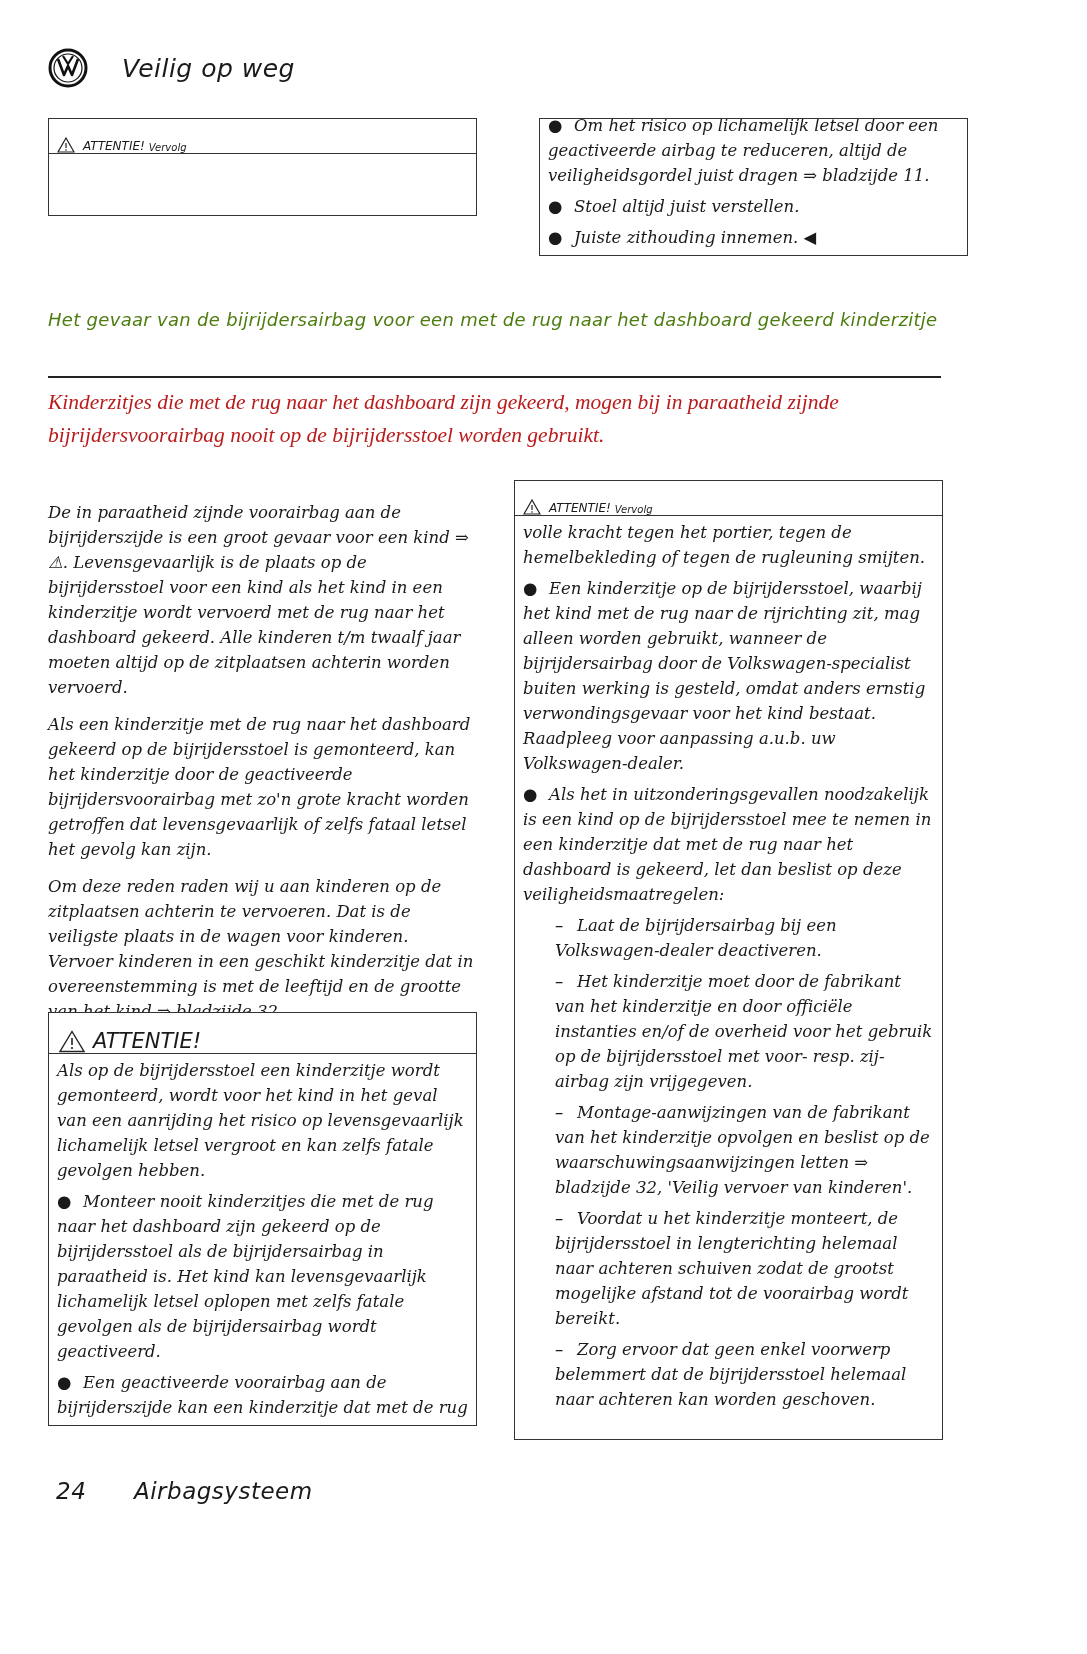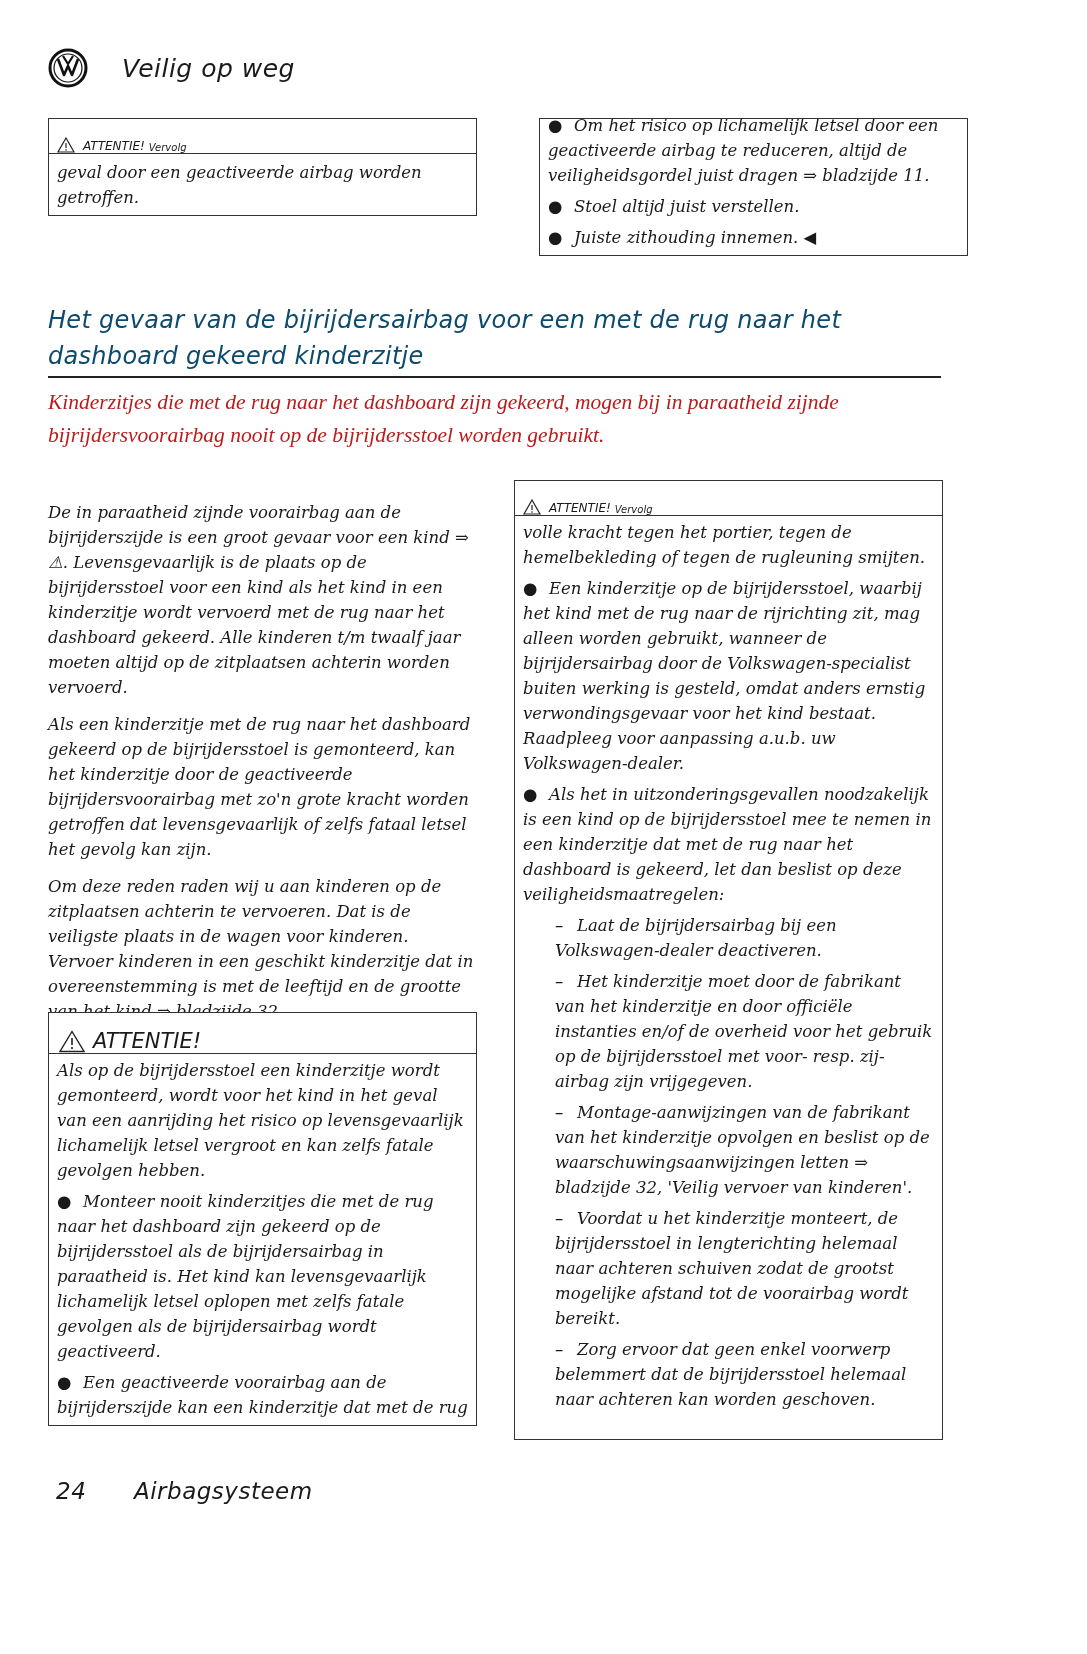--- a/index.html
+++ b/index.html
@@ -31,21 +31,21 @@
     .warn-body { padding: 4px 8px 6px 8px; font-size: 16.5px; line-height: 25px; }
     .warn-body p { margin: 0 0 6px 0; }
     .bullet { display: inline-block; width: 26px; }
     .dash-item { padding-left: 32px; margin: 0 0 6px 0; }
     .dash { display: inline-block; width: 22px; }
 
     
     .section-title {
       left: 48px; top: 302px; width: 890px;
       font-family: "DejaVu Sans", "Liberation Sans", sans-serif;
-      font-size: 24px; line-height: 36px; letter-spacing: 0.3px; color: #0c4a6e;
+      font-size: 18px; line-height: 36px; letter-spacing: 0.3px; color: #4d7c0f;
     }
     .section-rule { left: 48px; top: 376px; width: 893px; height: 2px; background: #222; }
     .lead {
       left: 48px; top: 386px; width: 900px;
       font-style: italic; font-size: 21.5px; line-height: 33px; color: #b91c1c;
       font-family: "Liberation Serif", "DejaVu Serif", serif;
     }
 
     
     .col-left { left: 48px; top: 500px; width: 430px; font-size: 16.5px; line-height: 25px; }
@@ -73,23 +73,20 @@
 
 <div class="abs warn-box" style="left:48px; top:118px; width:427px; height:96px;">
   <div class="warn-head small">
     <svg class="tri" width="18" height="16" viewBox="0 0 18 16">
       <path d="M9 1 L17 15 L1 15 Z" fill="none" stroke="#222" stroke-width="1.2"></path>
       <line x1="9" y1="6" x2="9" y2="11" stroke="#222" stroke-width="1.2"></line>
       <circle cx="9" cy="13" r="0.8" fill="#222"></circle>
     </svg>
     <span>ATTENTIE!</span>
     <span class="sub">Vervolg</span>
-  </div>
-  <div class="warn-body" style="padding-top:6px;">
-    <p>geval door een geactiveerde airbag worden getroffen.</p>
   </div>
 </div>
 
 <div class="abs warn-box" style="left:514px; top:118px; width:427px; height:136px; border-top:1.5px solid #333; overflow:hidden;margin-left:25px;">
   <div class="warn-body" style="padding-top:0; margin-top:-6px;">
     <p>
       <span class="bullet">●</span><span>Om het risico op lichamelijk letsel door een geactiveerde airbag te reduceren, altijd de veiligheidsgordel juist dragen ⇒ bladzijde 11.</span>
     </p>
     <p>
       <span class="bullet">●</span><span>Stoel altijd juist verstellen.</span>

